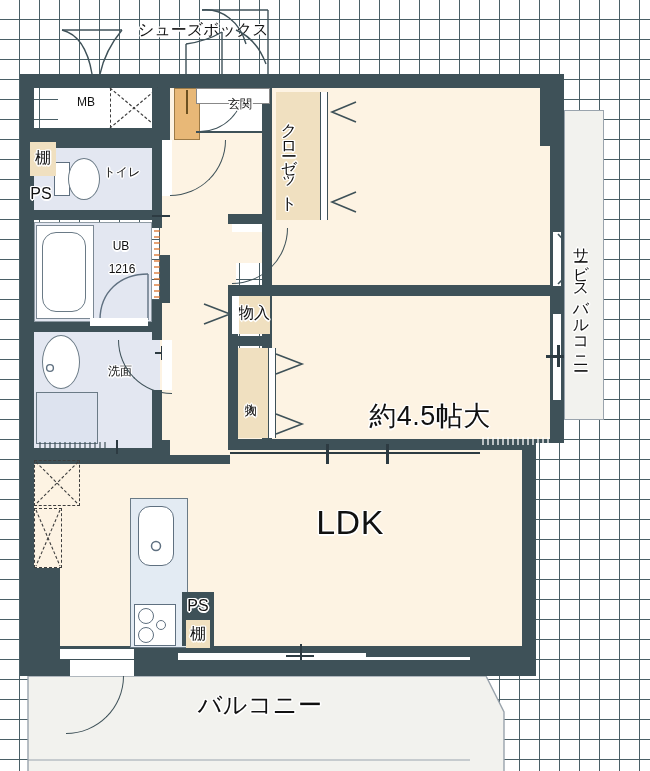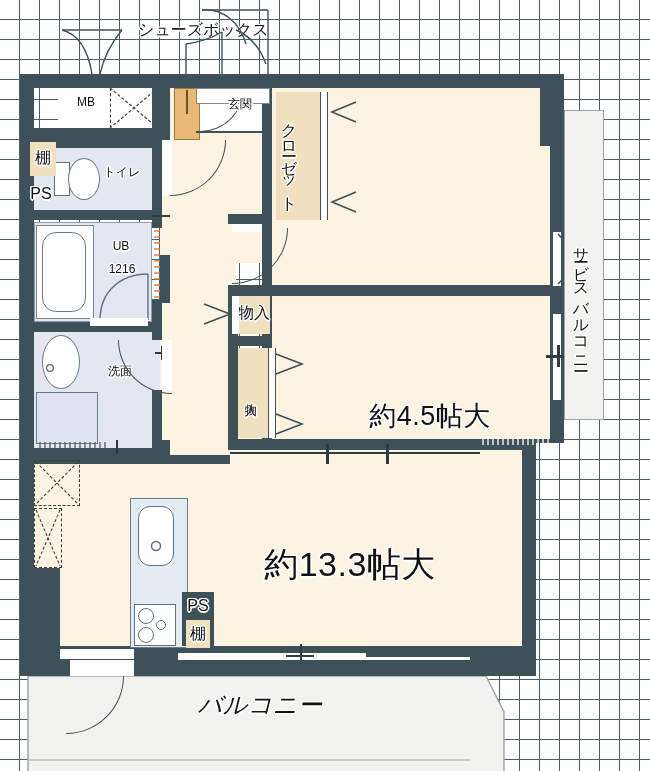--- a/index.html
+++ b/index.html
@@ -278,21 +278,21 @@
         <line x1="0" y1="33" x2="6" y2="33"></line>
       <line x1="0" y1="39" x2="6" y2="39"></line>
         <line x1="0" y1="45" x2="6" y2="45"></line>
       <line x1="0" y1="51" x2="6" y2="51"></line>
         <line x1="0" y1="57" x2="6" y2="57"></line>
       <line x1="0" y1="63" x2="6" y2="63"></line>
         <line x1="0" y1="69" x2="6" y2="69"></line>
     </g>
   </svg>
 
-  <div class="lbl big" style="left:240px;top:546px;width:220px;font-size:34px;">約13.3帖大</div>
+  <div class="lbl big" style="left:270px;top:504px;width:160px;font-size:34px;">LDK</div>
 
   <div class="ctr" style="left:130px;top:498px;width:58px;height:150px;background:#e3ebf3;"></div>
   <div class="ksink" style="left:138px;top:506px;width:36px;height:60px;"></div>
   <svg style="left:138px;top:506px;width:36px;height:60px;">
     <circle cx="18" cy="40" r="4.5" fill="#fff" stroke="#5f7080" stroke-width="1.5"></circle>
   </svg>
   <div class="white" style="left:134px;top:604px;width:42px;height:42px;border:1.5px solid #5f7080;box-sizing:border-box;"></div>
   <div class="burner" style="left:138px;top:608px;width:16px;height:16px;"></div>
   <div class="burner" style="left:138px;top:627px;width:16px;height:16px;"></div>
   <div class="burner" style="left:156px;top:620px;width:10px;height:10px;"></div>
@@ -317,20 +317,20 @@
   <div class="slide" style="left:60px;top:648px;width:74px;height:12px;background:#fff;"></div>
   <div class="slide" style="left:178px;top:652px;width:188px;height:12px;background:#fff;"></div>
   <div class="slide" style="left:366px;top:656px;width:104px;height:10px;background:#fff;"></div>
   <div class="tick" style="left:300px;top:644px;width:2.2px;height:24px;"></div>
   <div class="tick" style="left:286px;top:655px;width:28px;height:2.2px;"></div>
 
   <svg style="left:0;top:0;width:650px;height:771px;">
     <polygon points="28,676 486,676 504,712 504,772 28,772" fill="#f2f2ee" stroke="#9aa4ad" stroke-width="1.4"></polygon>
     <line x1="28" y1="760" x2="470" y2="760" stroke="#9aa4ad" stroke-width="1.2"></line>
   </svg>
-  <div class="lbl big" style="left:170px;top:692px;width:180px;font-size:24px;font-style:italic;">バルコニー</div>
+  <div class="lbl big" style="left:170px;top:692px;width:180px;font-size:24px;">バルコニー</div>
 
   <div class="swing br" style="left:66px;top:676px;width:58px;height:58px;"></div>
   <div class="wall" style="left:20px;top:660px;width:50px;height:16px;"></div>
   <div class="wall" style="left:134px;top:660px;width:402px;height:16px;"></div>
   <div class="white" style="left:70px;top:660px;width:64px;height:16px;"></div>
 
 </div>
 
 </body></html>

